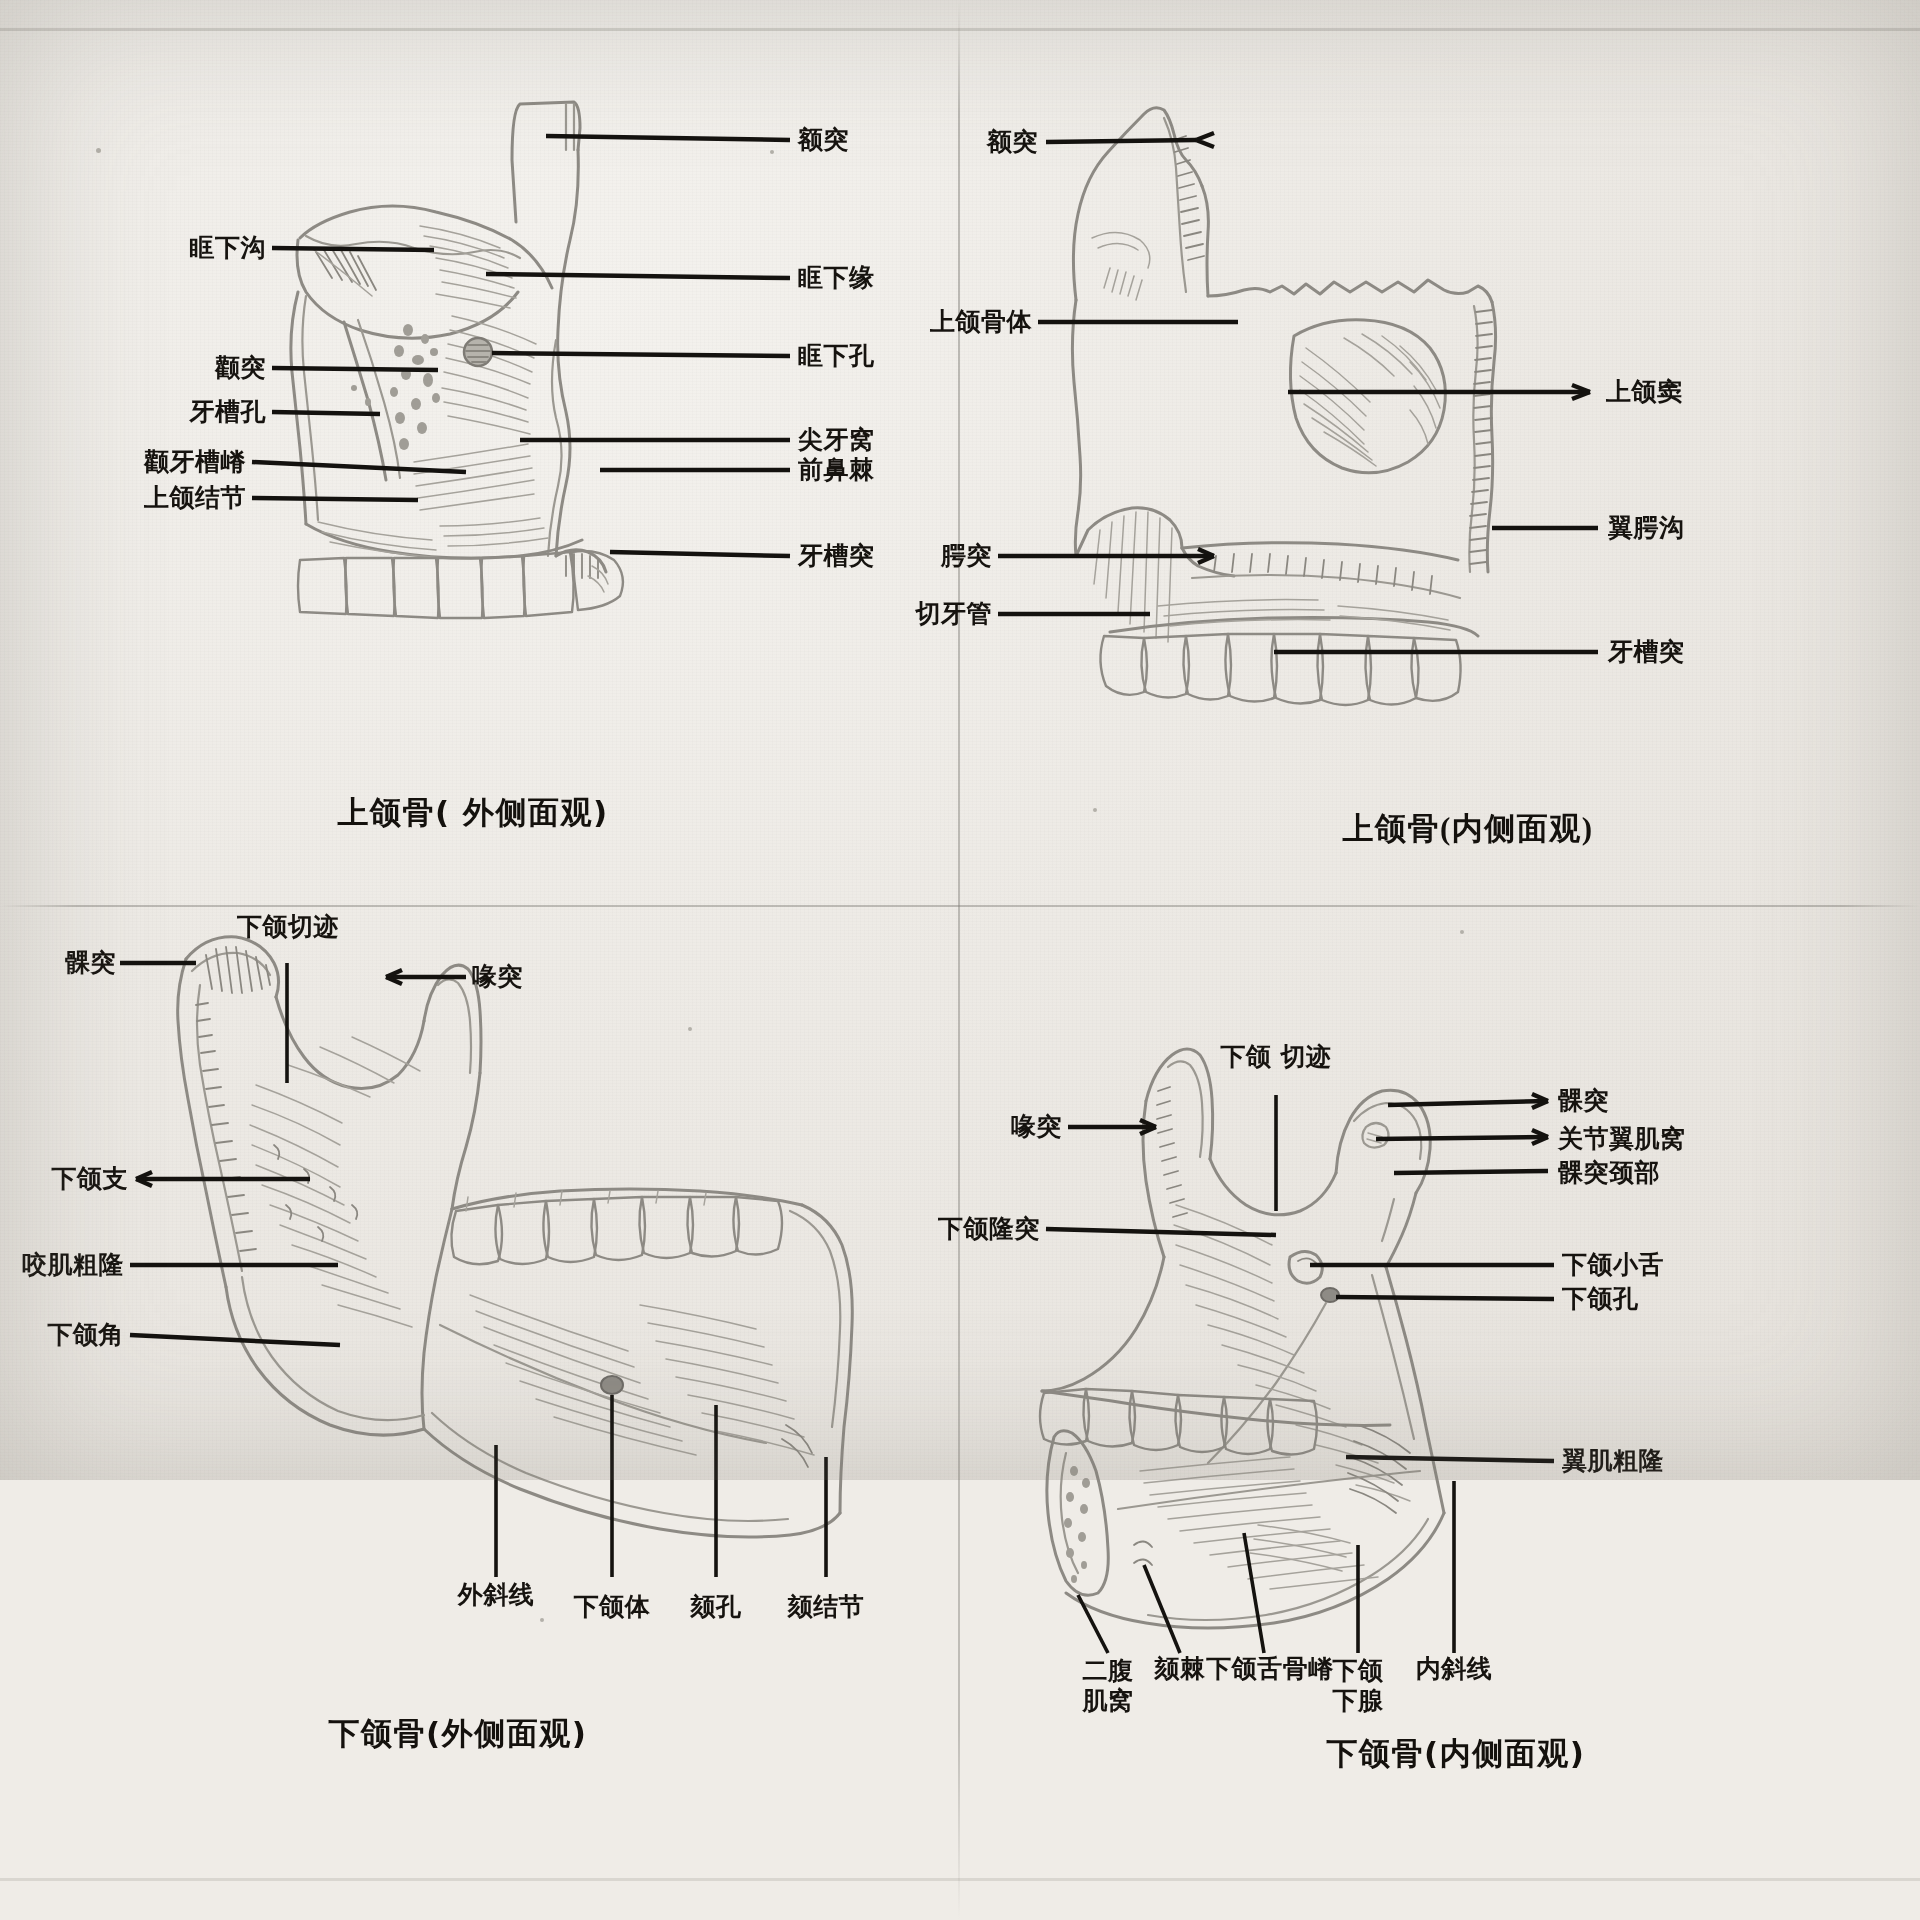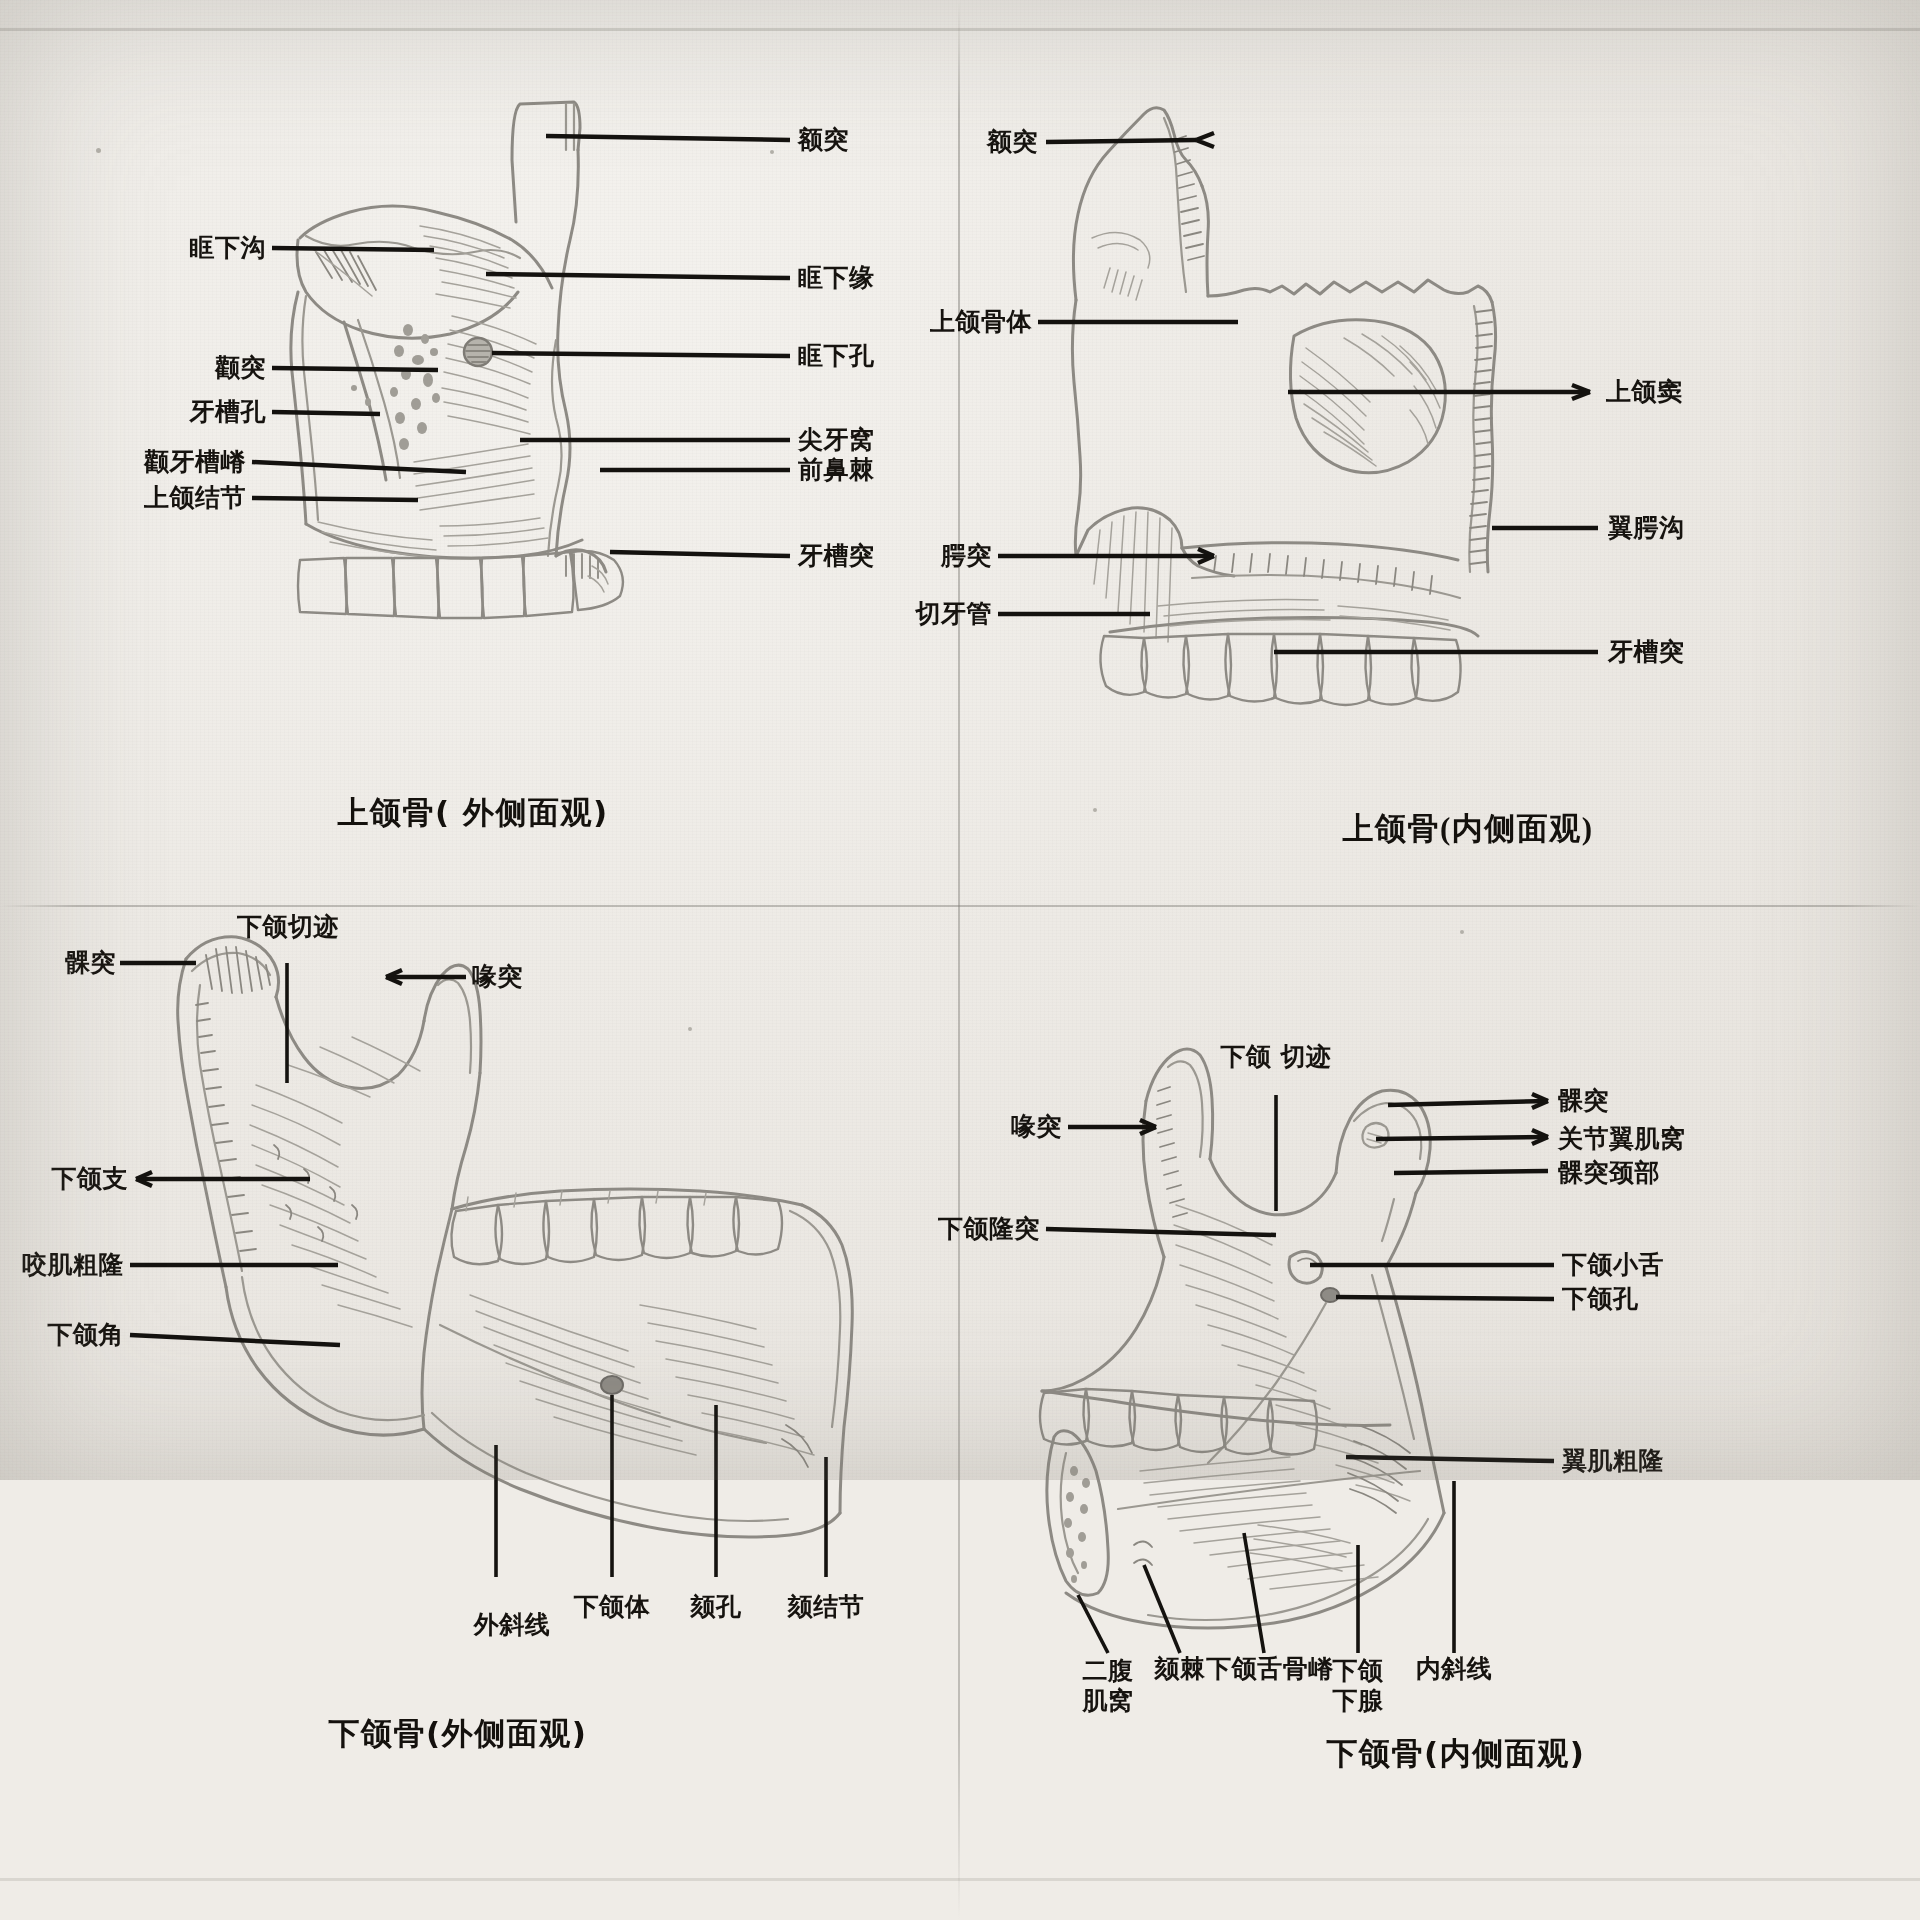--- a/index.html
+++ b/index.html
@@ -544,21 +544,21 @@
       <line class="leadthin" x1="826" y1="552" x2="826" y2="672"></line>
     </svg>
 
     <div class="lbl r" style="left:116px;top:58px;">髁突</div>
     <div class="lbl c" style="left:288px;top:22px;">下颌切迹</div>
     <div class="lbl l" style="left:472px;top:72px;">喙突</div>
     <div class="lbl r" style="left:128px;top:274px;">下颌支</div>
     <div class="lbl r" style="left:124px;top:360px;padding-left:34px;">咬肌粗隆</div>
     <div class="lbl r" style="left:124px;top:430px;">下颌角</div>
 
-    <div class="lbl c" style="left:496px;top:720px;margin-left:16px;">外斜线</div>
+    <div class="lbl c" style="left:496px;top:690px;">外斜线</div>
     <div class="lbl c" style="left:612px;top:702px;">下颌体</div>
     <div class="lbl c" style="left:716px;top:702px;">颏孔</div>
     <div class="lbl c" style="left:826px;top:702px;">颏结节</div>
 
     <div class="caption" style="left:458px;top:808px;">下颌骨(外侧面观)</div>
   </div>
 
   <div class="panel" id="p4" style="left:958px;top:905px;width:962px;height:1015px;">
     <svg width="962" height="1015" viewBox="0 0 962 1015">
 

